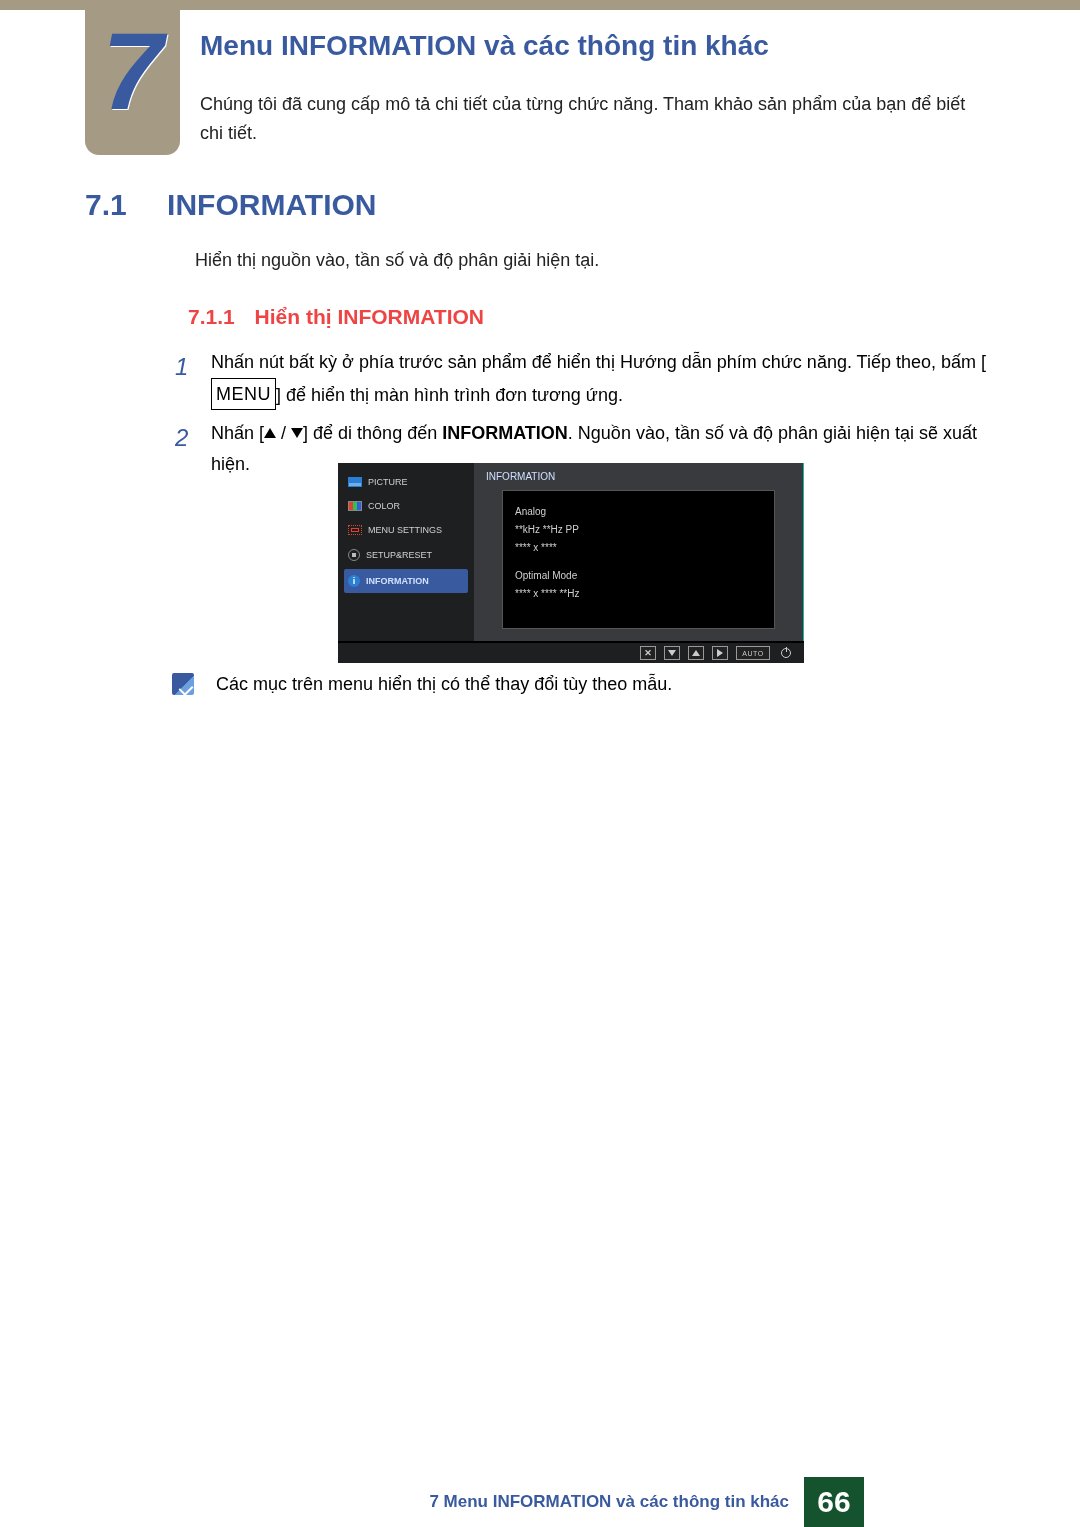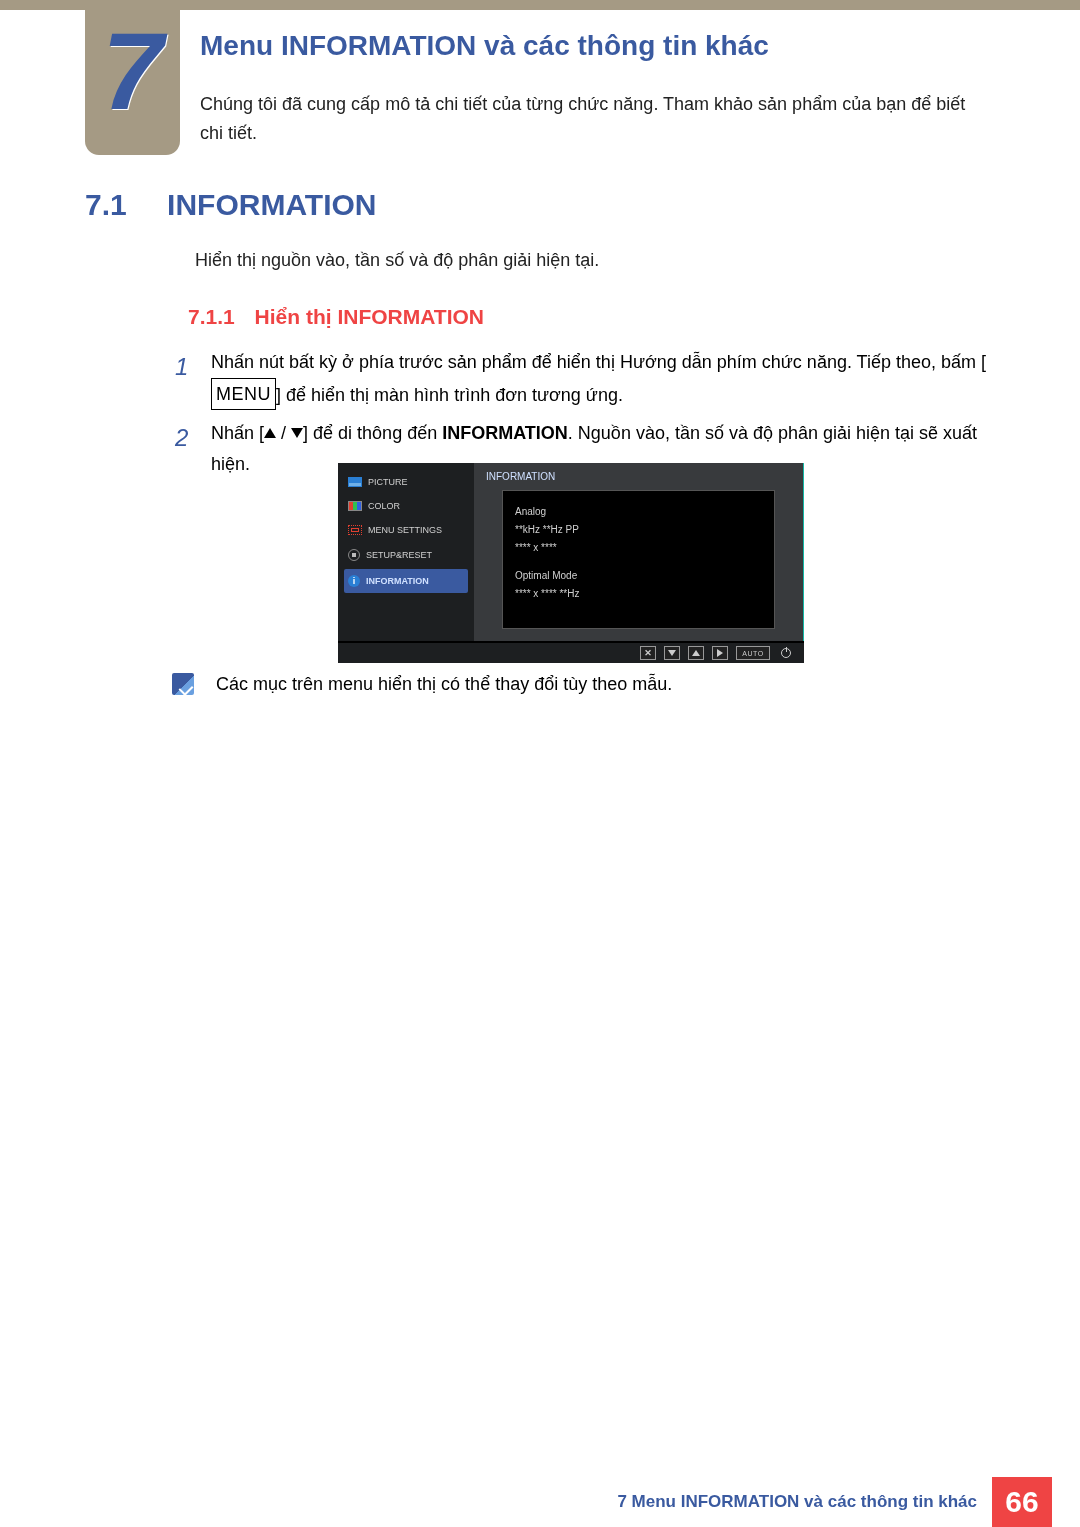--- a/index.html
+++ b/index.html
@@ -179,29 +179,29 @@
   }
   .note-icon::after {
     content:''; position:absolute;
     right:2px; bottom:2px; width:10px; height:7px;
     border-left:2px solid #fff; border-bottom:2px solid #fff;
     transform: rotate(-45deg);
   }
   .note-text { font-size: 18px; }
   .footer {
     position: absolute;
-    bottom: 0; left: 0; width: 1052px;
+    bottom: 0; left: 0; width: 864px;
     display: flex; justify-content: flex-end; align-items: stretch; margin-top: 12px;
   }
   .footer-label {
     font-size: 17px; font-weight: 700; color: #3a5aa0;
     padding: 15px 15px;
   }
   .footer-page {
-    background: #ef4444; color: #fff;
+    background: #14532d; color: #fff;
     font-size: 30px; font-weight: 700;
     width: 60px; display:flex; align-items:center; justify-content:center;text-align:center;
   }
 </style>
 </head>
 <body>
 
 <div class="top-stripe"></div>
 
 <div class="chapter-tab">

